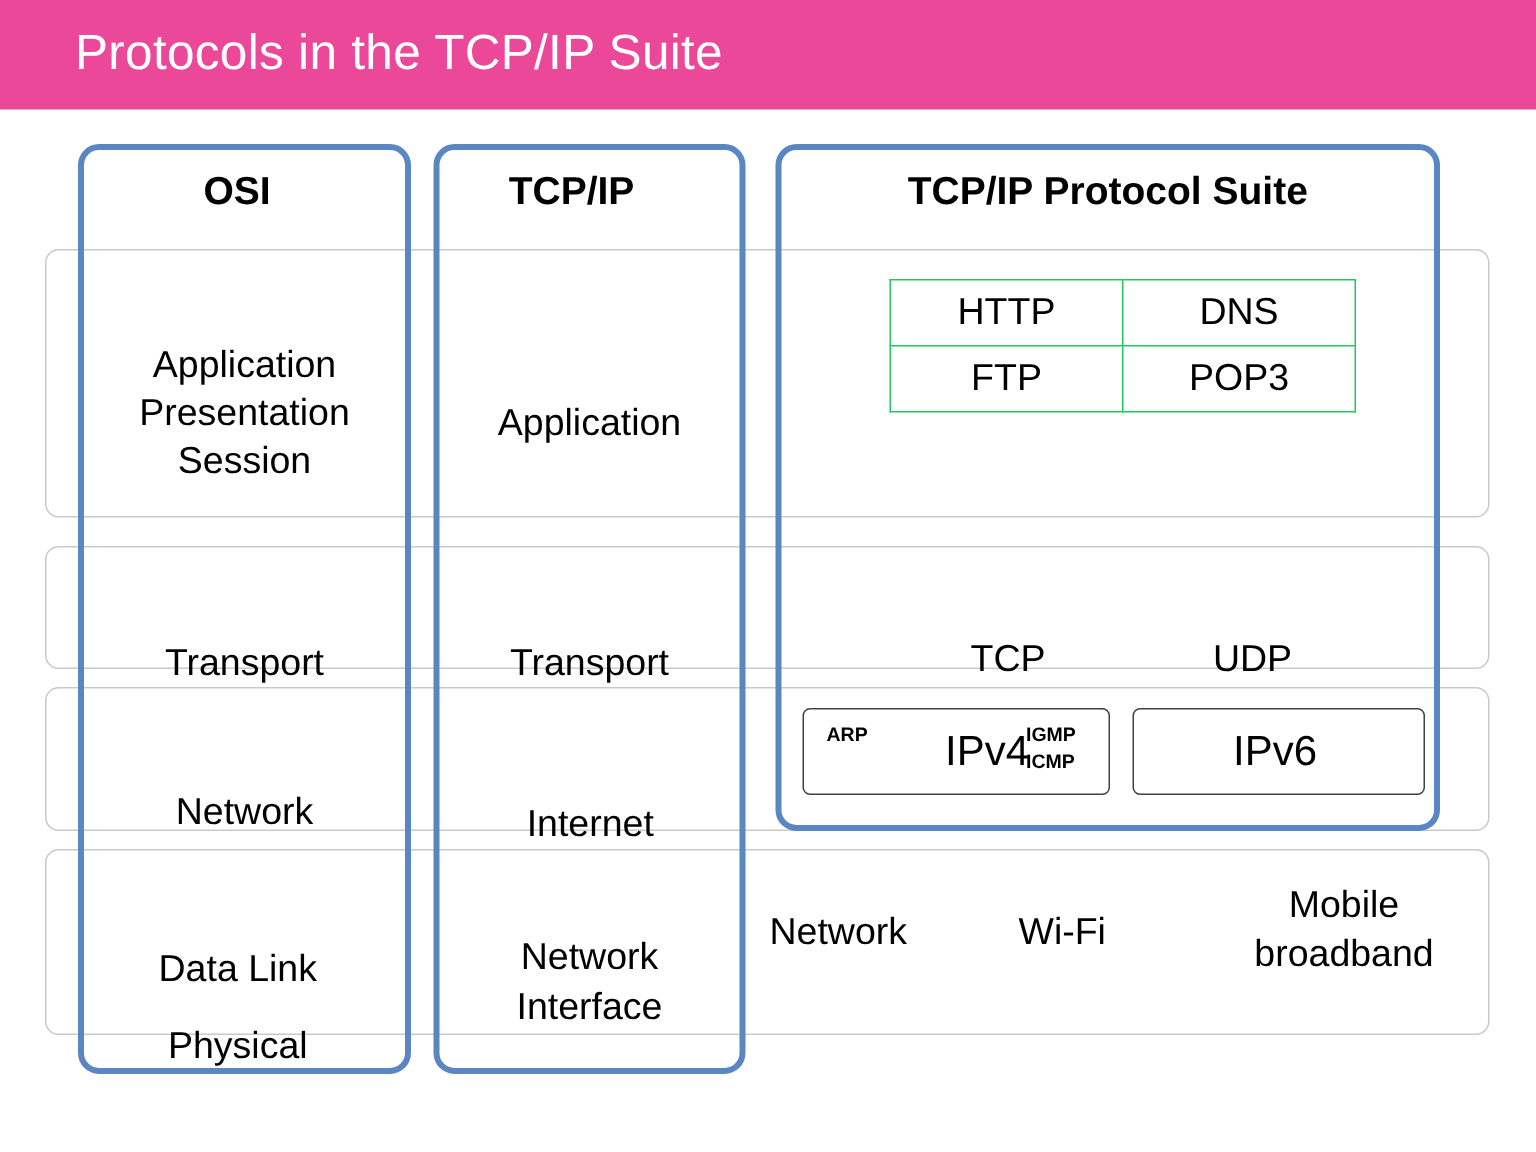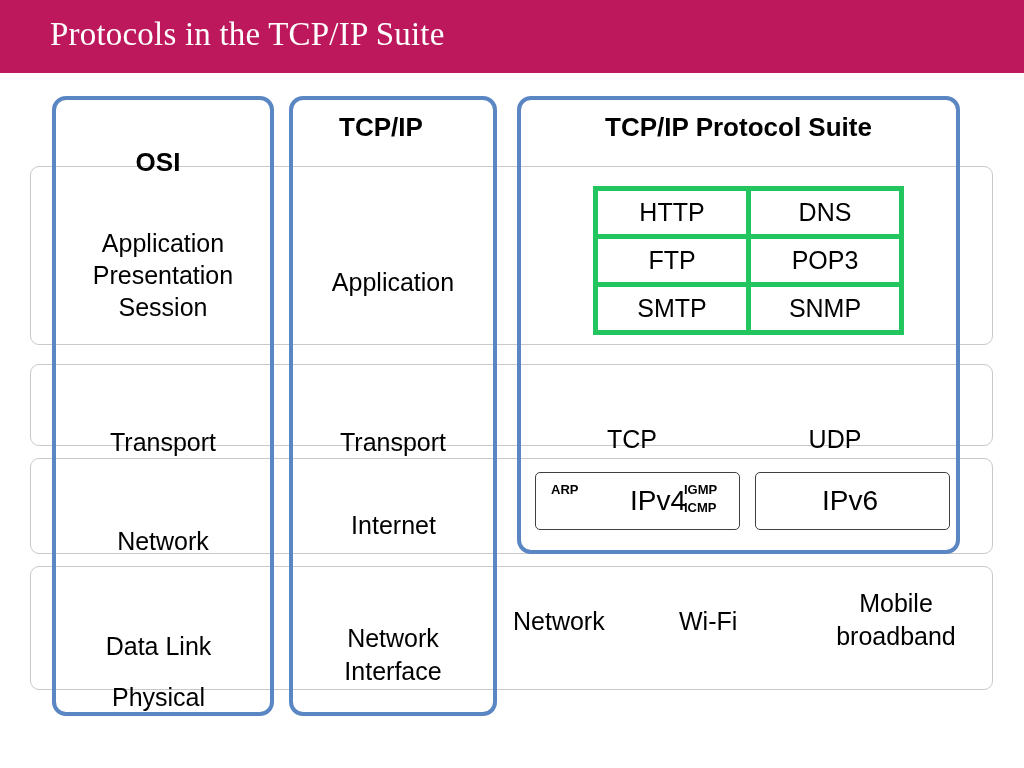--- a/index.html
+++ b/index.html
@@ -15,22 +15,21 @@
     font-family: "Liberation Sans", sans-serif;
     color: #000000;
   }
 
   
   #title-bar {
     position: absolute;
     left: 0; top: 0;
     width: 1024px;
     height: 73px;
-    background: #be185d;
-    font-family: Liberation Serif, serif;
+    background: #ec4899;
   }
   #title-text {
     position: absolute;
     left: 50px;
     top: 16px;
     font-size: 33px;
     color: #ffffff;
     font-weight: 400;
     letter-spacing: 0.2px;
     white-space: nowrap;
@@ -64,21 +63,21 @@
   #col-suite  { left: 517px; top: 96px; width: 443px; height: 458px; }
 
   
   .col-header {
     position: absolute;
     font-weight: bold;
     font-size: 26px;
     text-align: center;
     white-space: nowrap;
   }
-  #hdr-osi   { left: 52px;  top: 112px; width: 212px; margin-top: 35px; }
+  #hdr-osi   { left: 52px;  top: 112px; width: 212px; }
   #hdr-tcpip { left: 289px; top: 112px; width: 184px; }
   #hdr-suite { left: 517px; top: 112px; width: 443px; }
 
   
   .cell {
     position: absolute;
     text-align: center;
     font-size: 25px;
     line-height: 1.22;
     white-space: pre-line;
@@ -87,43 +86,43 @@
 
   
   #osi-app      { left: 52px; top: 188px; width: 222px; line-height: 1.28; }
   #osi-trans    { left: 52px; top: 388px; width: 222px; }
   #osi-net      { left: 52px; top: 487px; width: 222px; }
   #osi-dlp      { left: 52px; top: 582px; width: 213px; line-height: 2.05; }
 
   
   #tip-app      { left: 289px; top: 228px; width: 208px; }
   #tip-trans    { left: 289px; top: 388px; width: 208px; }
-  #tip-inet     { left: 289px; top: 471px; width: 209px; }
+  #tip-inet     { left: 289px; top: 495px; width: 209px; }
   #tip-ni       { left: 289px; top: 583px; width: 208px; line-height: 1.32; }
 
   
   #proto-table {
     position: absolute;
     left: 593px;
     top: 186px;
     width: 311px;
     border-collapse: collapse;
     table-layout: fixed;
   }
   #proto-table td {
-    border: 5px solid #22c55e;
+    border: 1px solid #22c55e;
     text-align: center;
     font-size: 25px;
     height: 43px;
     padding: 0;
     width: 50%;
   }
 
   
-  #tcp-label { left: 517px; top: 385px; width: 230px; font-size: 25px; }
+  #tcp-label { left: 517px; top: 385px; width: 230px; font-size: 25px; padding-left: 40px; }
   #udp-label { left: 720px; top: 385px; width: 230px; font-size: 25px; }
 
   
   .ip-box {
     position: absolute;
     border: 1.5px solid #404040;
     border-radius: 5px;
     box-sizing: border-box;
     background: #ffffff;
   }
@@ -191,24 +190,20 @@
 <table id="proto-table">
   <tbody>
     <tr>
       <td>HTTP</td>
       <td>DNS</td>
     </tr>
     <tr>
       <td>FTP</td>
       <td>POP3</td>
     </tr>
-    <tr>
-      <td>SMTP</td>
-      <td>SNMP</td>
-    </tr>
   </tbody>
 </table>
 
 <div id="tcp-label" class="cell">TCP</div>
 <div id="udp-label" class="cell">UDP</div>
 
 <div id="ipv4-box" class="ip-box"></div>
 <div id="ipv6-box" class="ip-box"></div>
 
 <div id="arp-label" class="ip-small">ARP</div>

